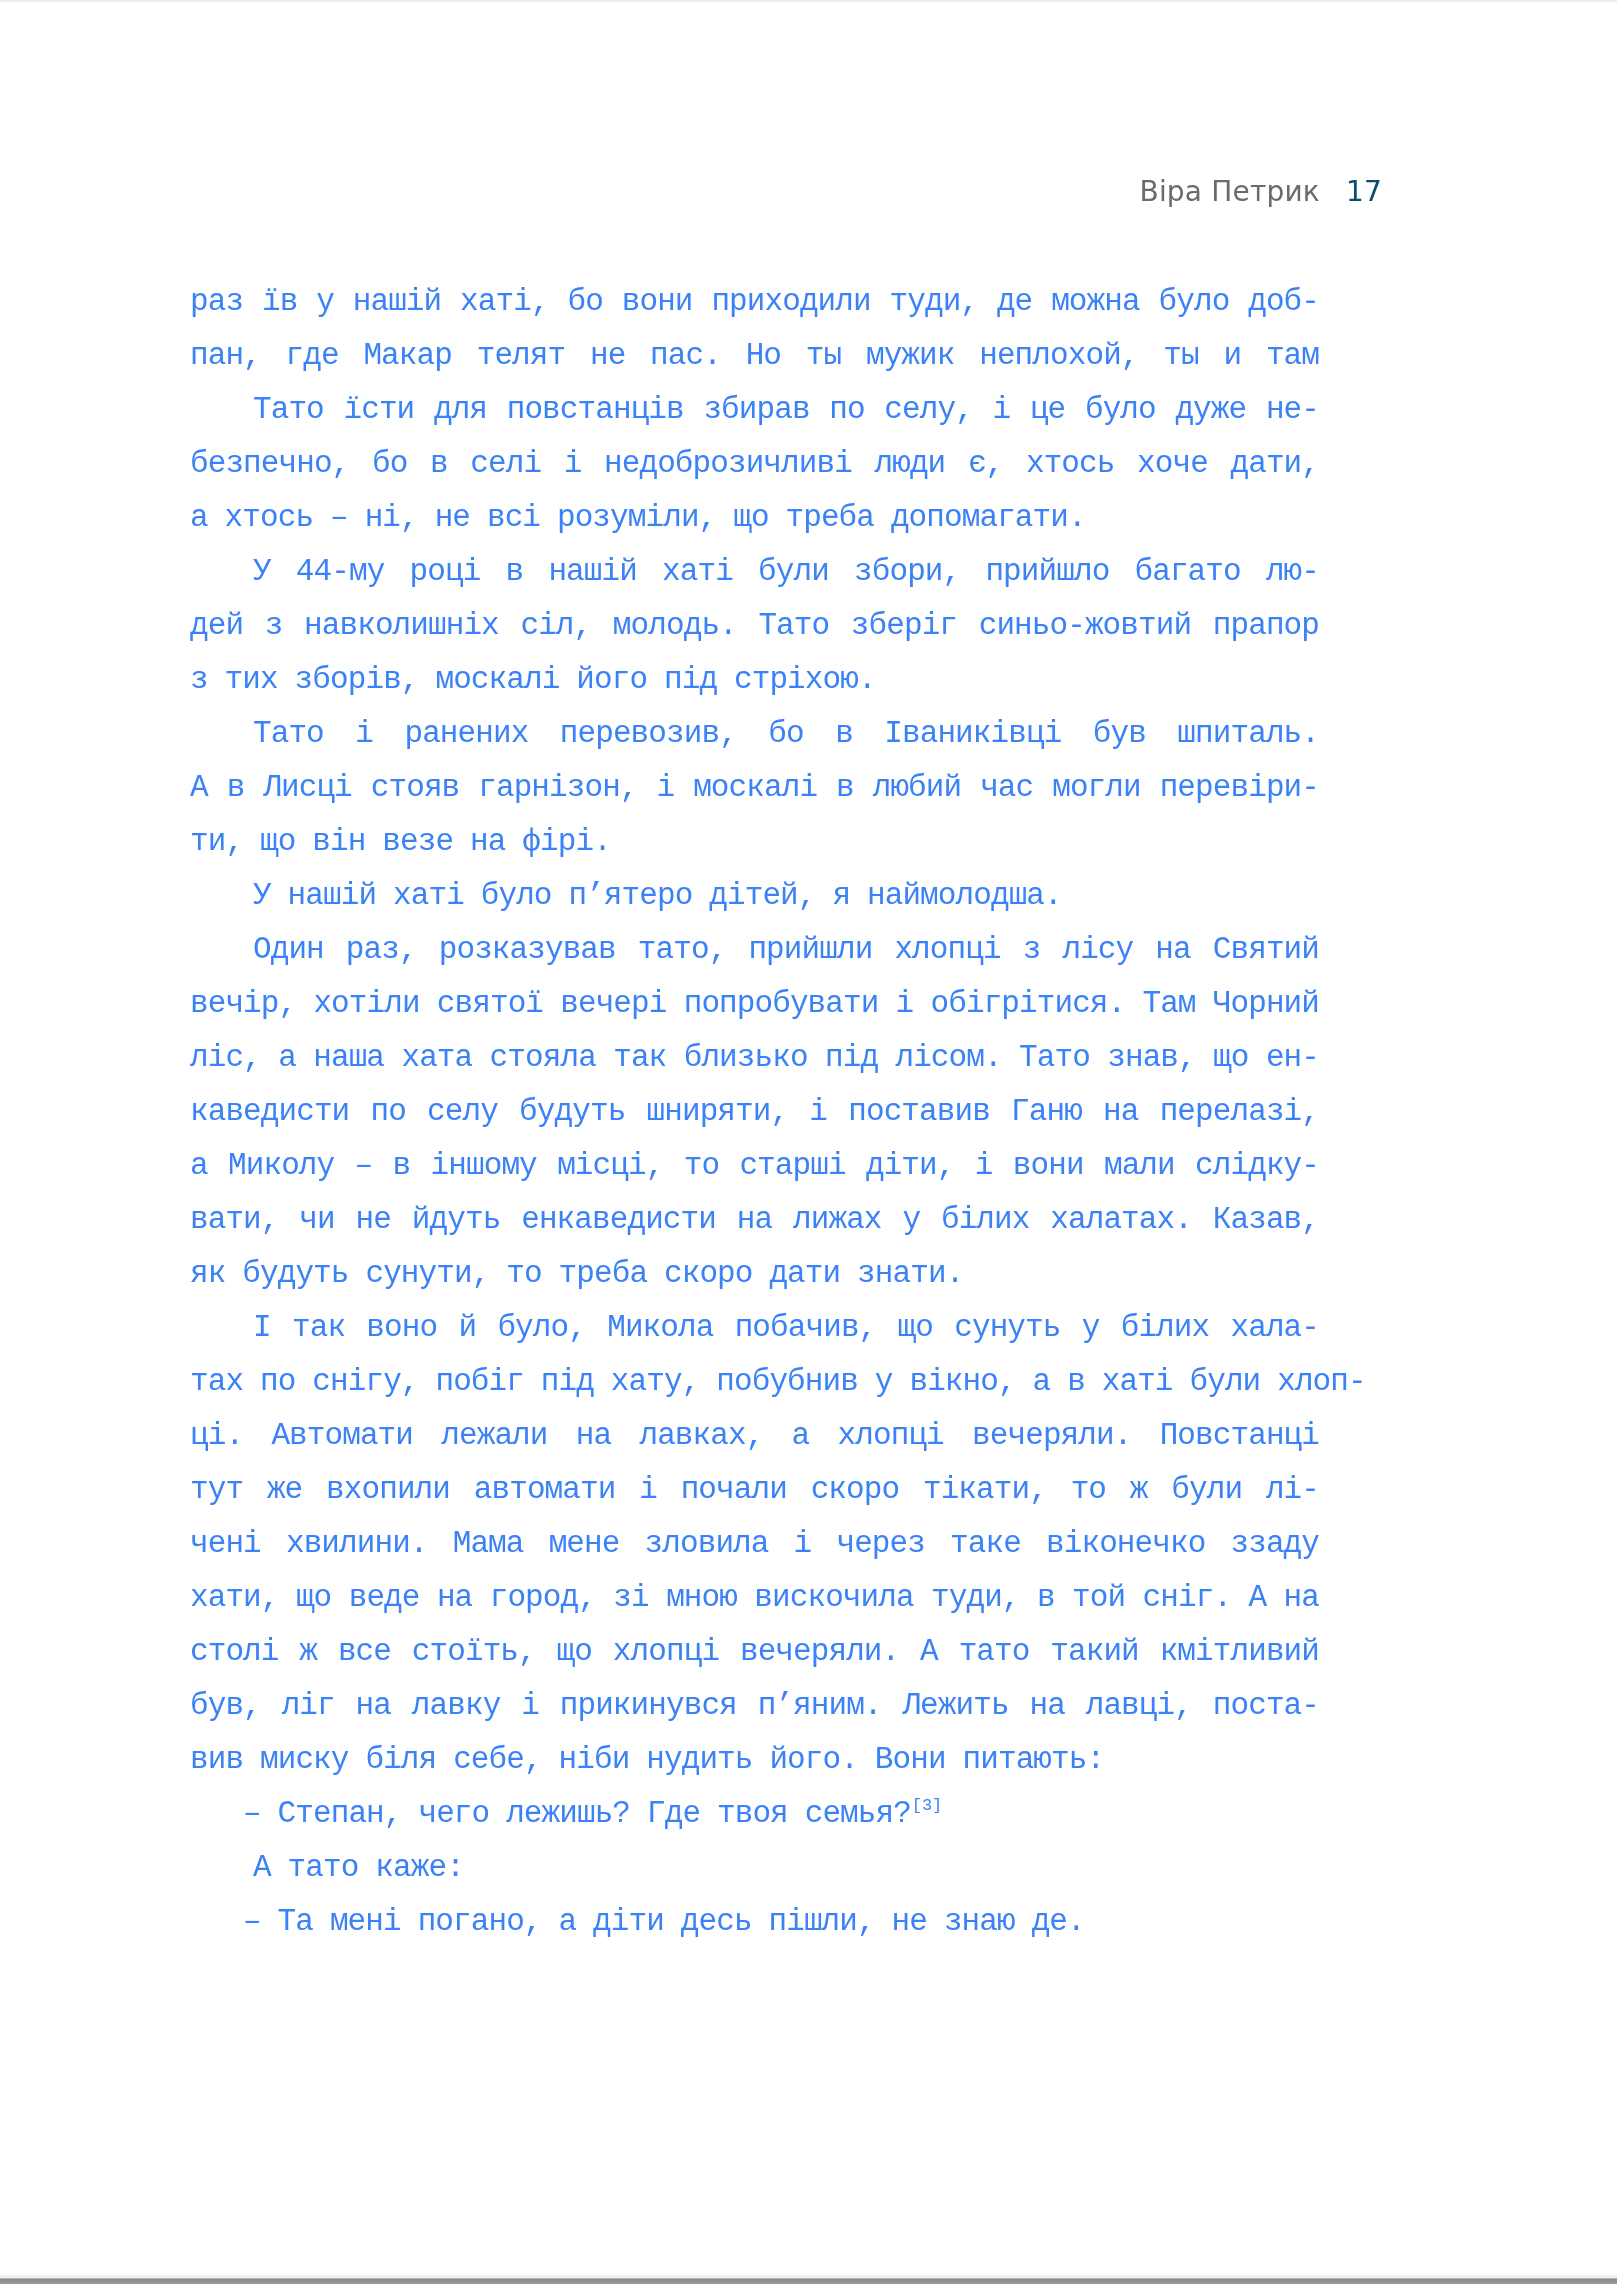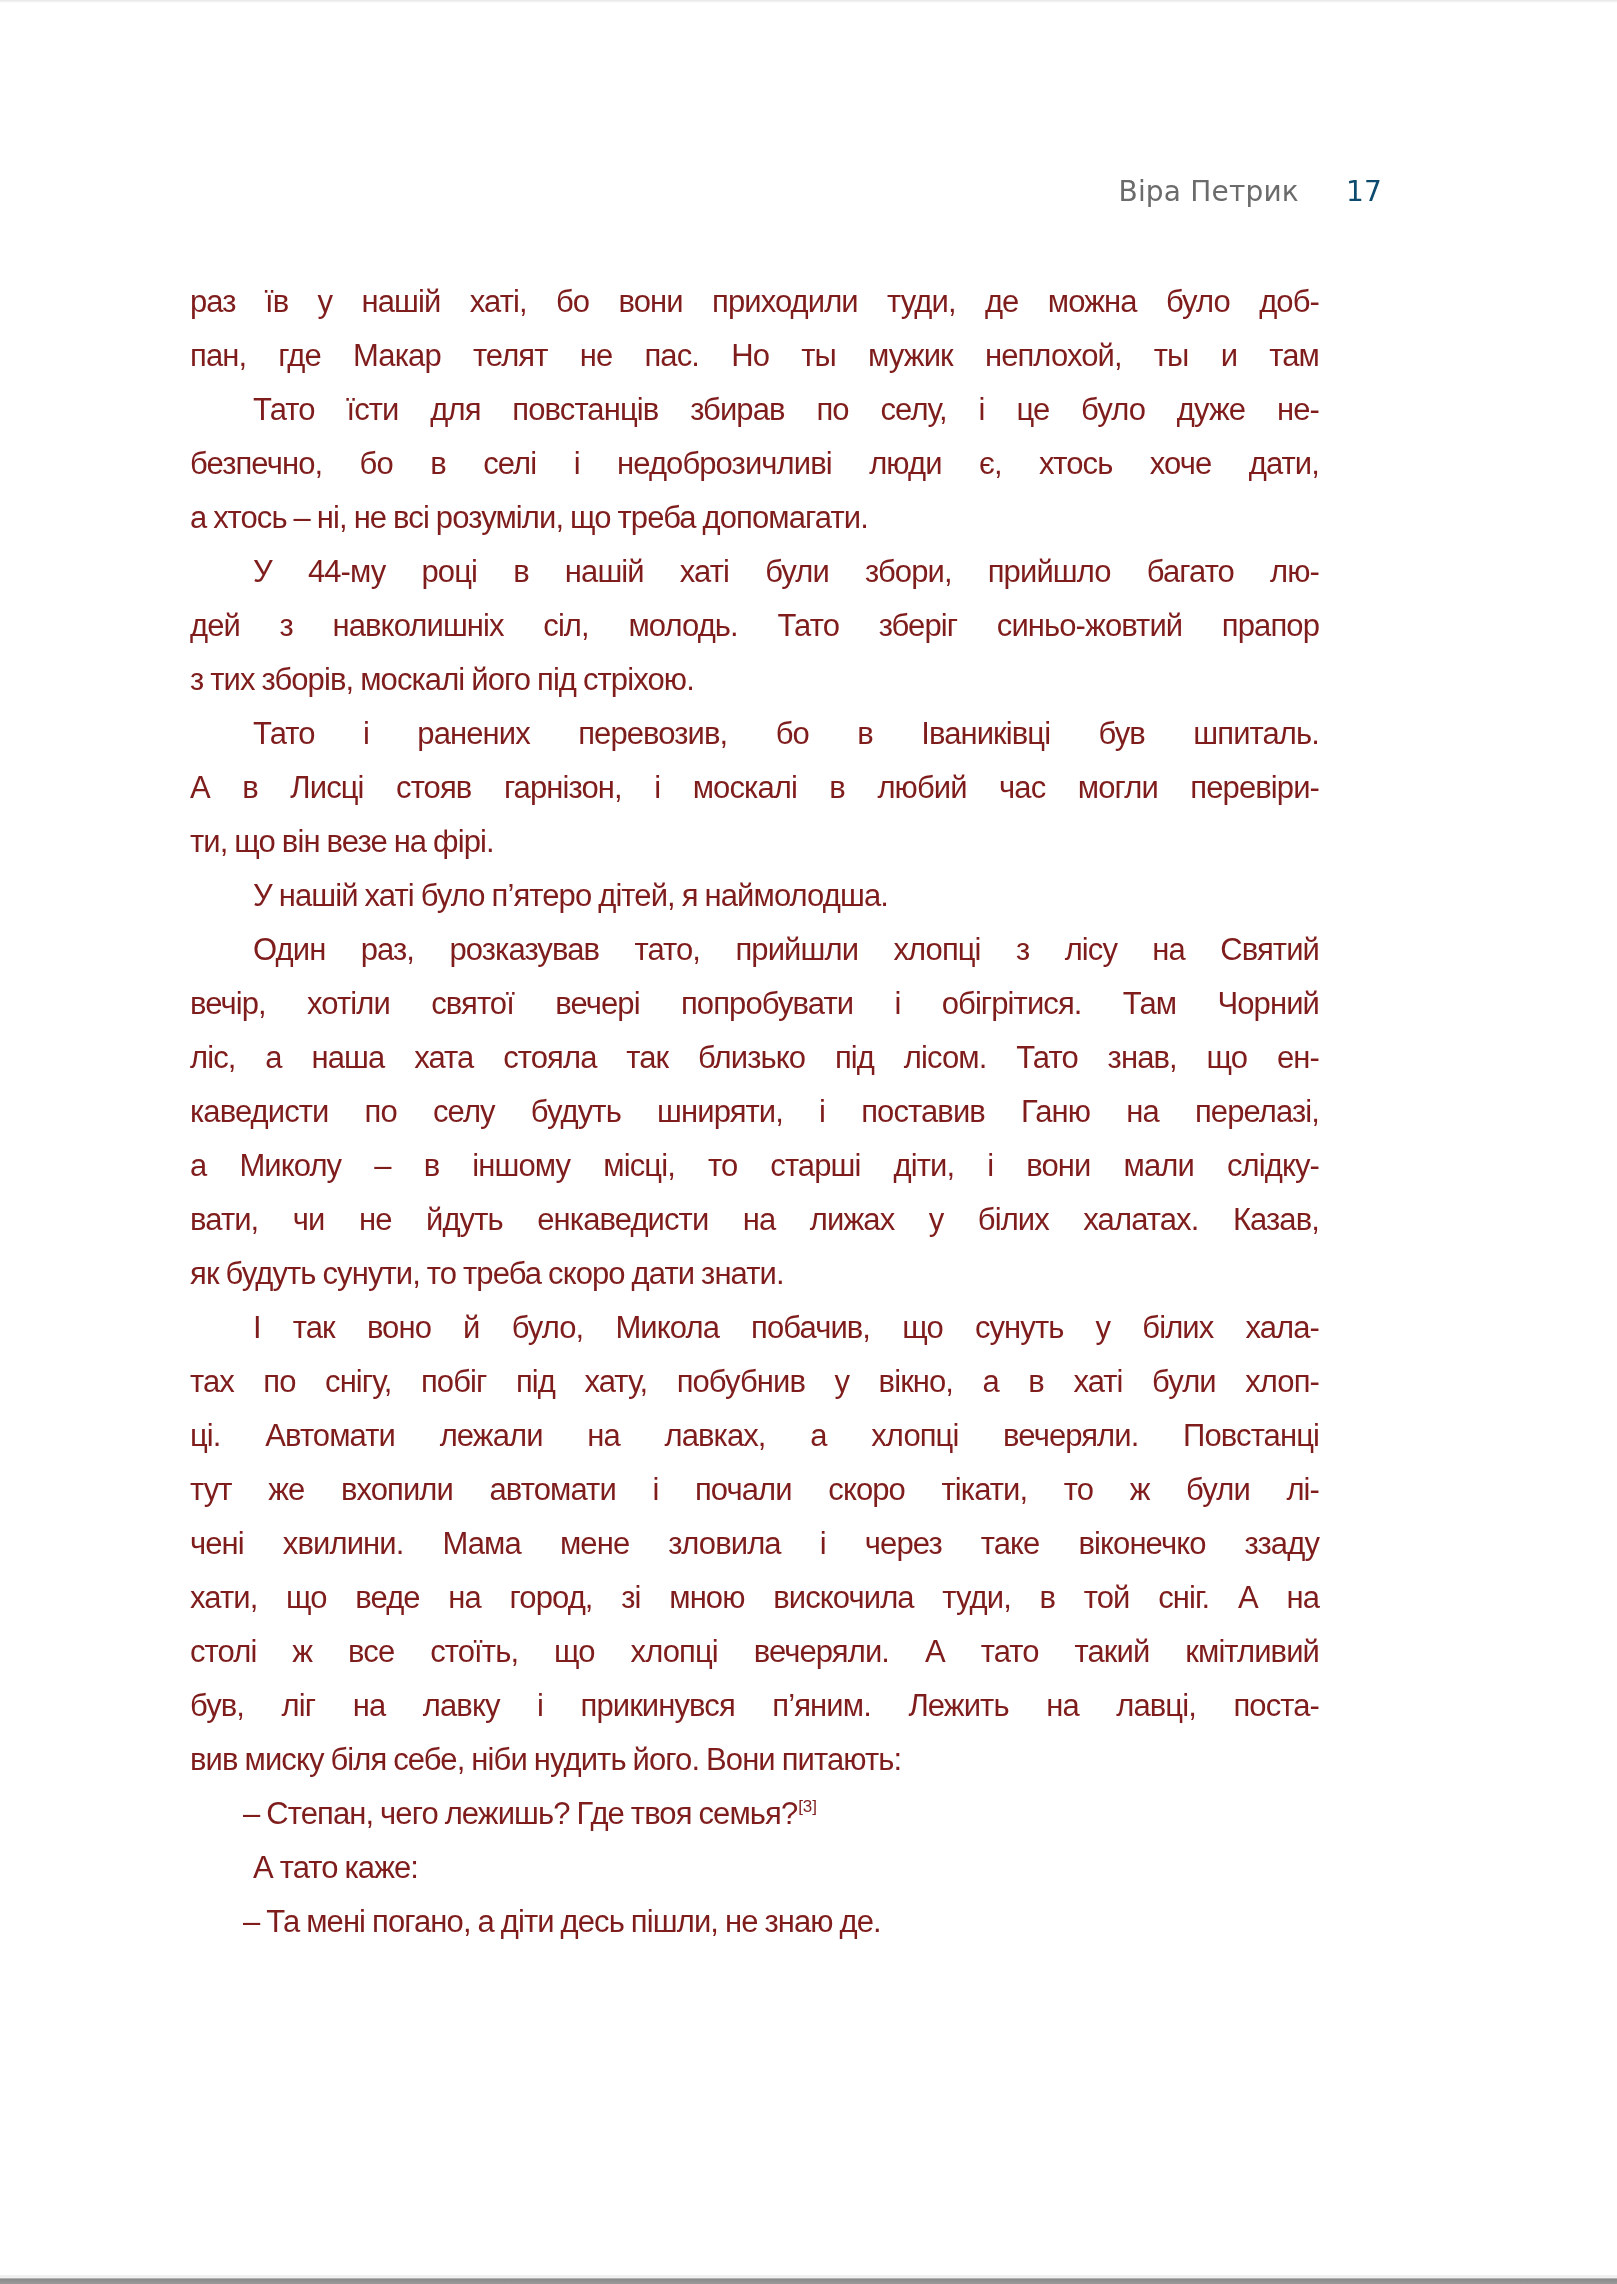--- a/index.html
+++ b/index.html
@@ -32,31 +32,31 @@
       width: 1382px;
       height: 42px;
       display: flex;
       justify-content: flex-end;
       align-items: center;
       font-family: "DejaVu Sans", sans-serif;
       font-size: 28px;
       color: #6b6b6b;
       letter-spacing: 0.2px;
     }
-    .running-head .author { margin-right: 47px; }
+    .running-head .author { margin-right: 26px; }
     .running-head .page-number { color: #0c4a6e; }
 
     .text-block {
       position: absolute;
       left: 190px;
       top: 275px;
       width: 1129px;
-      font-family: Liberation Sans, sans-serif;
+      font-family: Liberation Mono, monospace;
       font-size: 31px;
-      color: #7f1d1d;
+      color: #3b82f6;
     }
     .line {
       height: 54px;
       line-height: 54px;
       white-space: nowrap;
       text-align: justify;
       text-align-last: justify;
       letter-spacing: -0.9px;
       word-spacing: -0.8px;
     }

